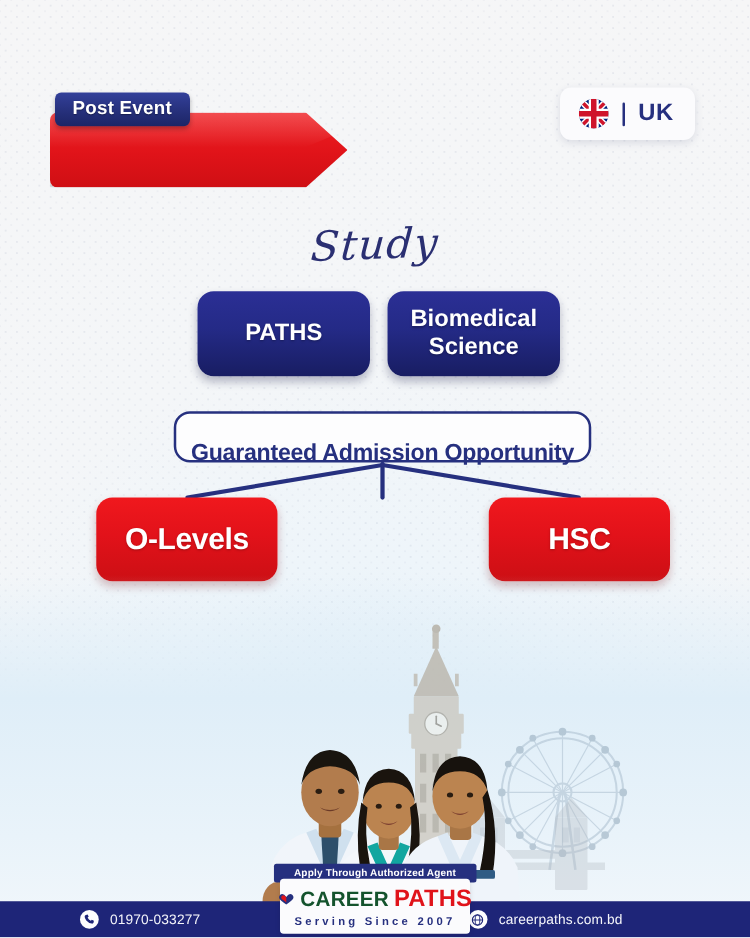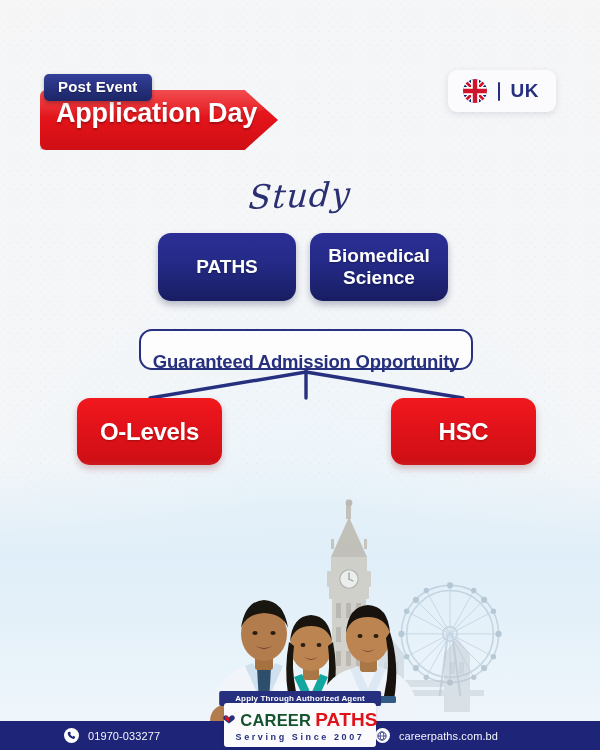--- a/index.html
+++ b/index.html
@@ -217,21 +217,20 @@
 
 <div id="poster">
 
   <div id="texture"></div>
 
   <div id="ribbon">
     <div id="ribbon-red"></div>
     <div id="ribbon-navy">
       <span>Post Event</span>
     </div>
-    <div id="ribbon-title">Application Day</div>
   </div>
 
   <div id="uk-badge">
     <svg id="uk-flag-icon" viewBox="0 0 60 60">
       <defs>
           <clipPath id="ukclip">
             <circle cx="30" cy="30" r="30"></circle>
           </clipPath>
         </defs>
       <g clip-path="url(#ukclip)">

